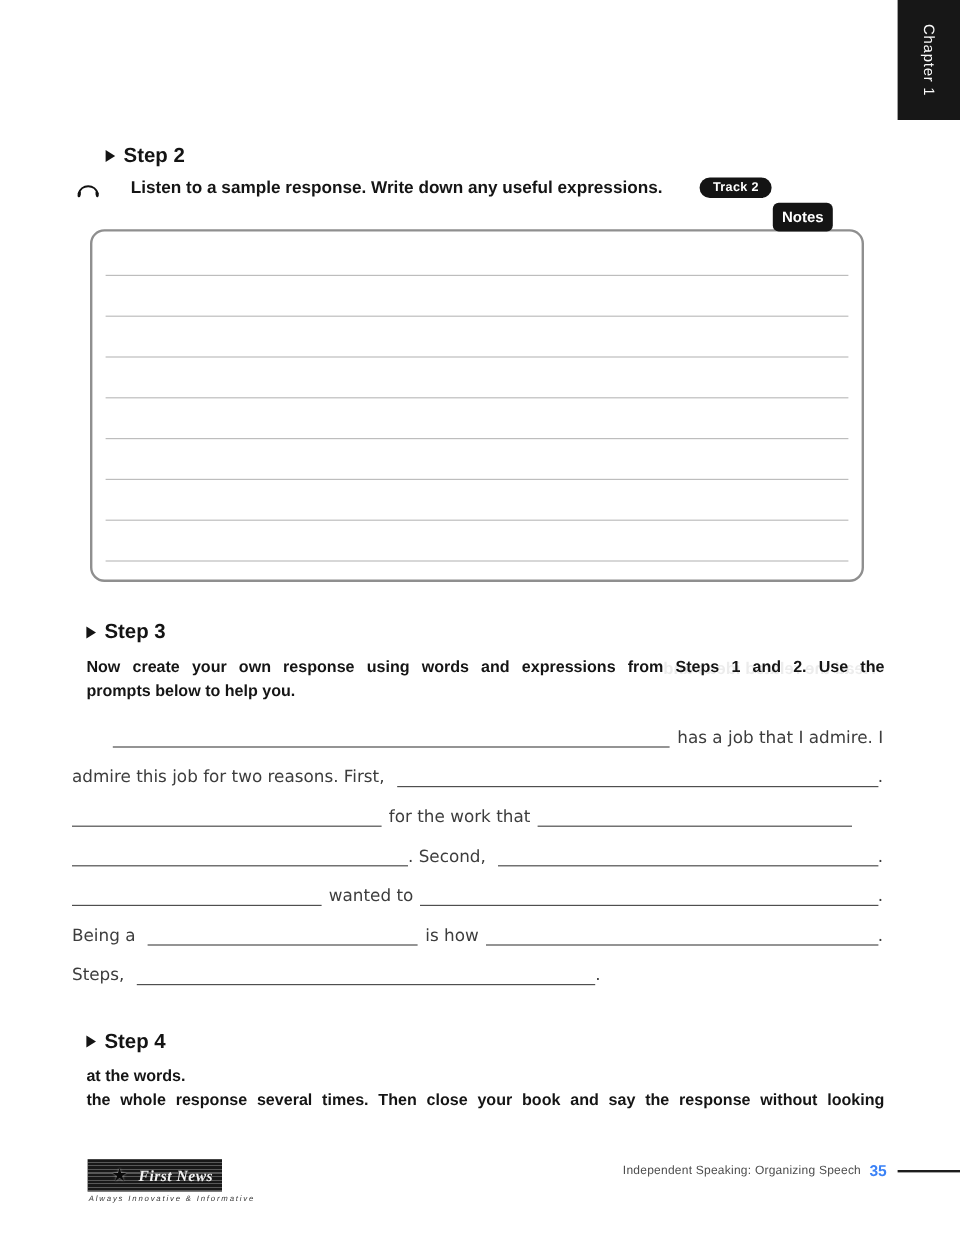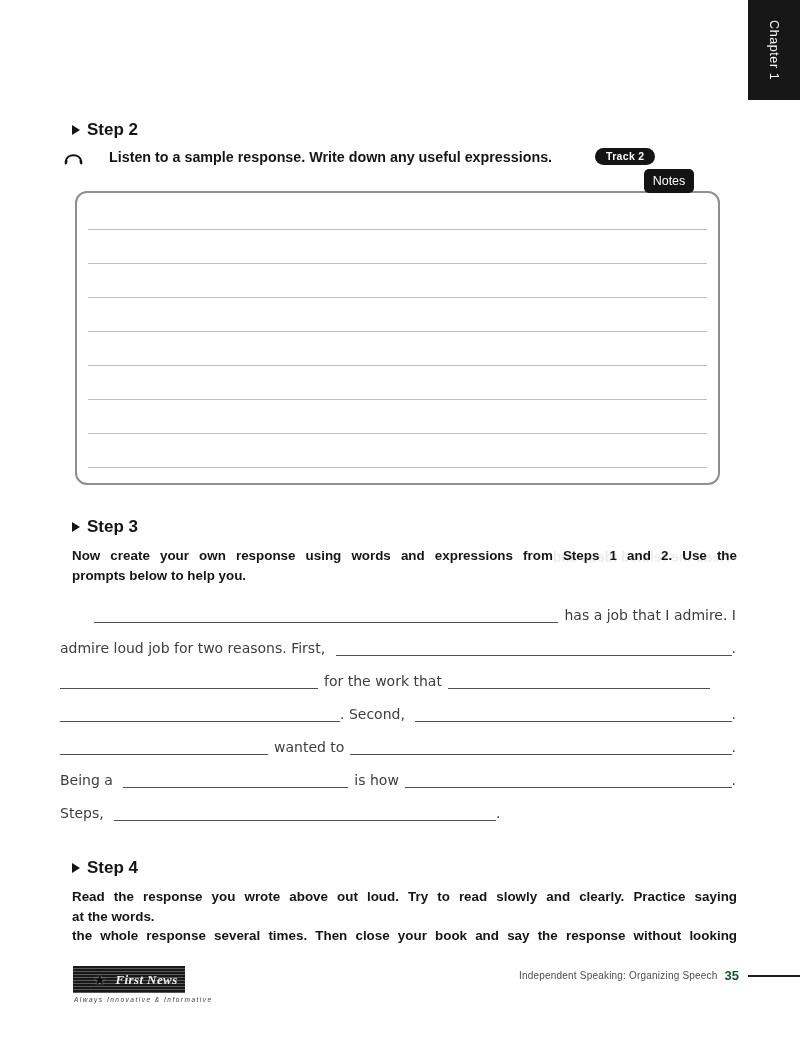--- a/index.html
+++ b/index.html
@@ -21,28 +21,28 @@
   
   .step-head{position:absolute;display:flex;align-items:center;gap:7px;
     font-weight:bold;font-size:17px;color:#141414;}
   .tri{width:0;height:0;border-left:8px solid #141414;
     border-top:5.5px solid transparent;border-bottom:5.5px solid transparent;}
 
   
   .listen-row{position:absolute;left:63px;top:147px;display:flex;align-items:center;gap:15px;}
   .listen-row .txt{font-weight:bold;font-size:14.3px;color:#151515;margin-left:10px;}
   .track-badge{
-    margin-left:28px;background:#141414;color:#fff;font-weight:bold;font-size:10.5px;
+    margin-left:16px;background:#141414;color:#fff;font-weight:bold;font-size:10.5px;
     padding:3px 11px;border-radius:10px;line-height:1;letter-spacing:.3px;
   }
 
   
   .notes-badge{
     position:absolute;left:644px;top:169px;width:50px;height:24px;background:#141414;
-    color:#fff;font-weight:normal;font-size:12.5px;border-radius:5px;
+    color:#fff;font-weight:bold;font-size:12.5px;border-radius:5px;
     display:flex;align-items:center;justify-content:center;z-index:3;
   }
   .notes-box{
     position:absolute;left:75px;top:191px;width:641px;height:290px;
     border:2px solid #8f8f8f;border-radius:12px;background:#fff;
   }
   .notes-lines{padding-top:3px;}
   .note-line{height:33px;border-bottom:1px solid #bdbdbd;margin:0 11px;}
 
   
@@ -72,31 +72,31 @@
   .logo-stripes{position:absolute;left:0;top:0;right:0;bottom:0;
     background:repeating-linear-gradient(to bottom,rgba(255,255,255,0) 0 2px,rgba(255,255,255,.28) 2px 3px);}
   .logo-star{position:relative;font-size:15px;color:#0a0a0a;margin-left:20px;
     text-shadow:0 0 2px rgba(255,255,255,.65);line-height:1;}
   .logo-text{position:relative;font-family:"Liberation Serif",serif;font-style:italic;
     font-weight:bold;font-size:13px;color:#f2f2f2;margin-left:9px;letter-spacing:.4px;}
   .logo-tagline{position:absolute;left:74px;top:996px;font-size:6.5px;font-style:italic;
     letter-spacing:1.5px;color:#3c3c3c;white-space:nowrap;}
   .footer-right{position:absolute;right:0;top:968px;display:flex;align-items:center;}
   .footer-label{font-size:10px;color:#4c4c4c;letter-spacing:.2px;}
-  .footer-page{font-weight:bold;font-size:13px;color:#14532d;margin-left:7px;}
+  .footer-page{font-weight:bold;font-size:13px;color:#3b82f6;margin-left:7px;}
   .end-rule{width:52px;height:2px;background:#1d1d1d;margin-left:9px;}
 </style>
 </head>
 <body>
 
 <div class="chapter-tab">
   <span>Chapter 1</span>
 </div>
 
-<div class="step-head" style="left:72px;top:120px;">
+<div class="step-head" style="left:88px;top:120px;">
   <span class="tri"></span>
   <span>Step 2</span>
 </div>
 
 <div class="listen-row">
   <svg width="21" height="19" viewBox="0 0 24 20">
     <path d="M3 15.5 A 9.3 9.3 0 0 1 21 15.5" fill="none" stroke="#111" stroke-width="2.1" stroke-linecap="round"></path>
     <ellipse cx="3.5" cy="16.2" rx="1.5" ry="2.9" fill="#111" transform="rotate(12 3.5 16.2)"></ellipse>
     <ellipse cx="20.5" cy="16.2" rx="1.5" ry="2.9" fill="#111" transform="rotate(-12 20.5 16.2)"></ellipse>
   </svg>
@@ -130,21 +130,21 @@
   <div class="para-line last">prompts below to help you.</div>
 </div>
 
 <div class="prompts">
   <div class="prow">
     <span class="sp34"></span>
     <span class="blank grow"></span>
     <span class="ptxt ml6">has a job that I admire. I</span>
   </div>
   <div class="prow">
-    <span class="ptxt">admire loud job for two reasons. First, </span>
+    <span class="ptxt">admire this job for two reasons. First, </span>
     <span class="blank grow ml6"></span>
     <span class="ptxt">.</span>
   </div>
   <div class="prow">
     <span class="blank w258"></span>
     <span class="ptxt mx6">for the work that</span>
     <span class="blank grow mr26"></span>
   </div>
   <div class="prow">
     <span class="blank w280"></span>
@@ -171,21 +171,20 @@
     <span class="ptxt">.</span>
   </div>
 </div>
 
 <div class="step-head" style="left:72px;top:858px;align-items:center;">
   <span class="tri"></span>
   <span>Step 4</span>
 </div>
 
 <div class="para" style="top:887px;">
-  <div class="para-line">Read the response you wrote above out loud. Try to read slowly and clearly. Practice saying</div>
   <div class="para-line last">at the words.</div>
   <div class="para-line">the whole response several times. Then close your book and say the response without looking</div>
 </div>
 
 <div class="logo-box">
   <div class="logo-stripes"></div>
   <span class="logo-star">★</span>
   <span class="logo-text">First News</span>
 </div>
 <div class="logo-tagline">Always Innovative &amp; Informative</div>

